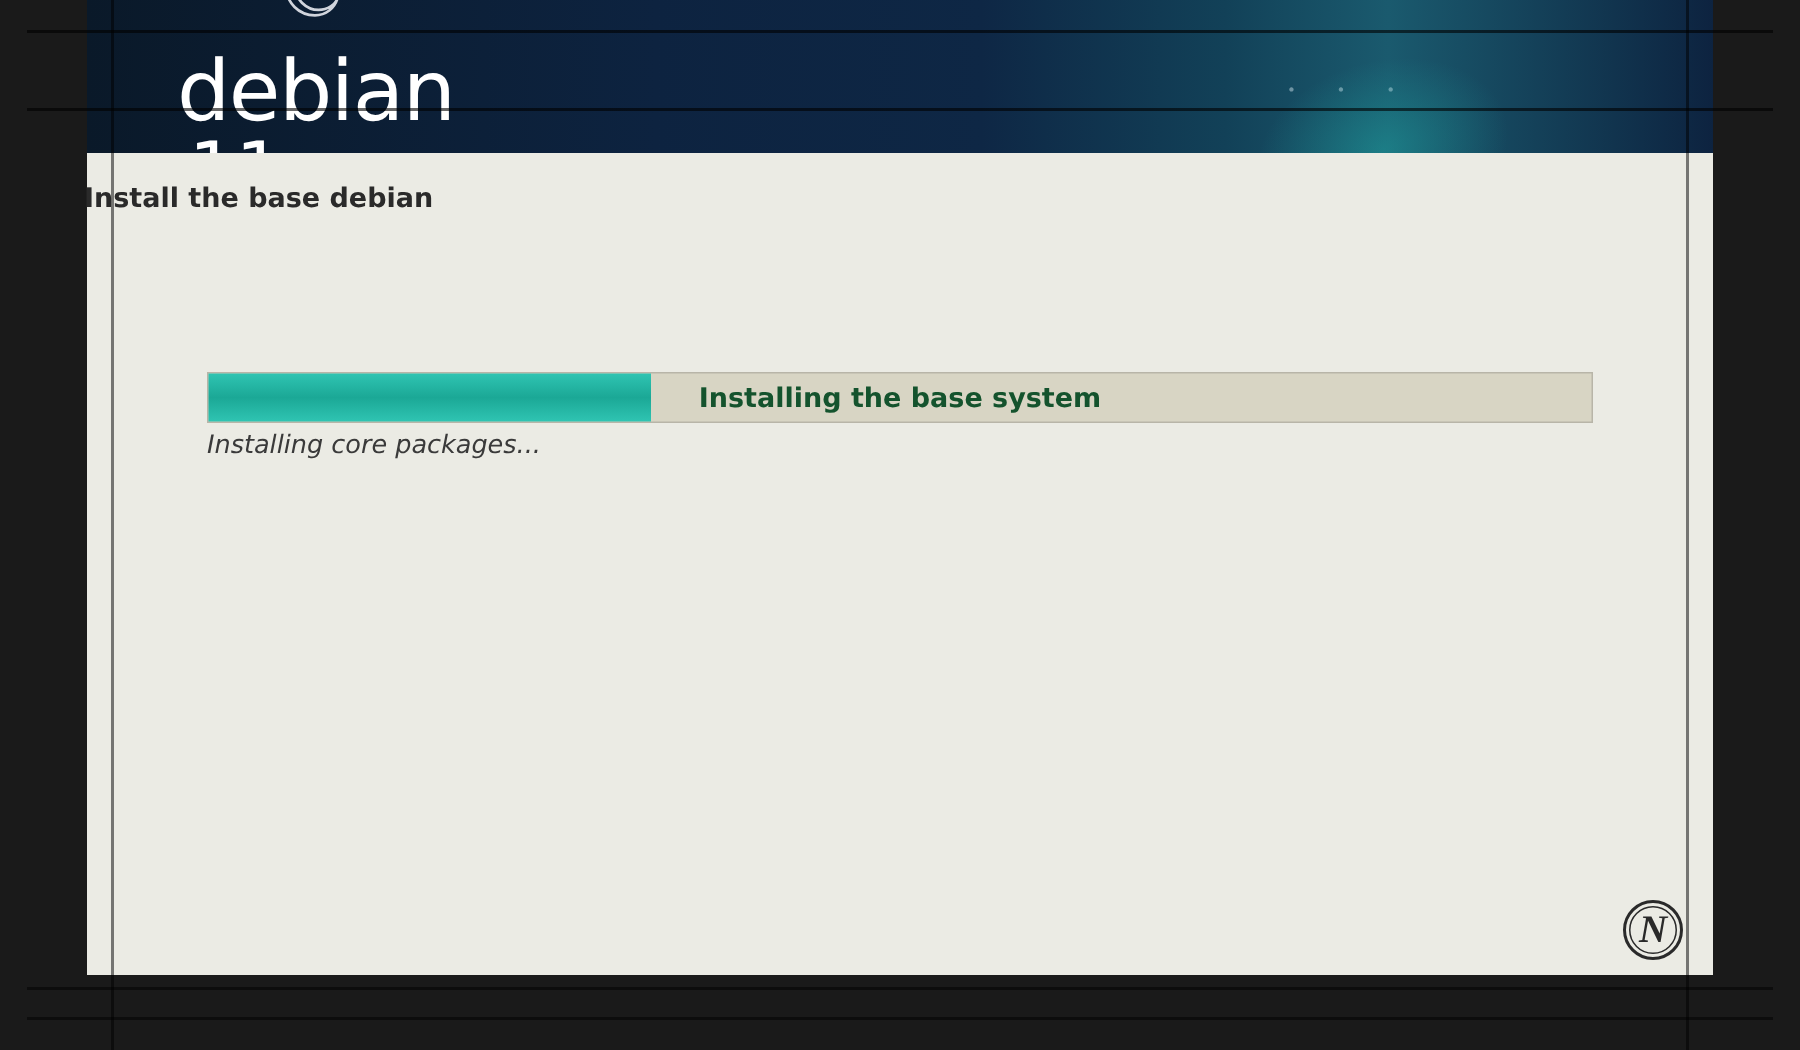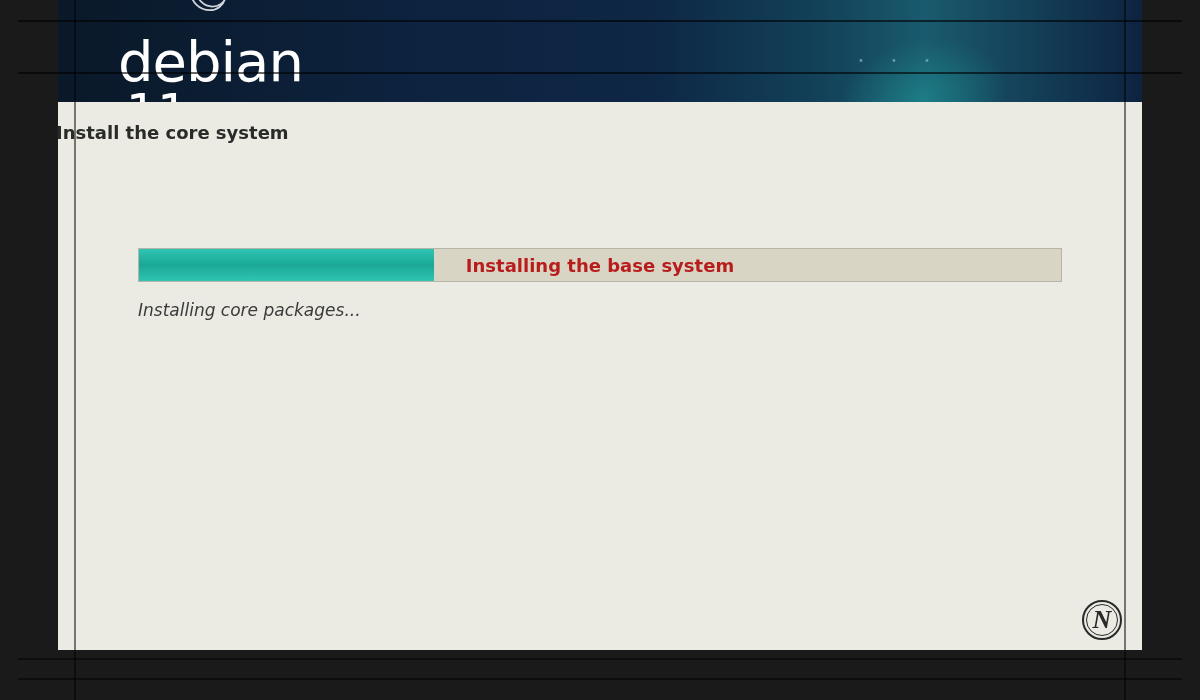--- a/index.html
+++ b/index.html
@@ -136,25 +136,25 @@
       top: 0;
     }
     
     .progress-label {
       position: relative;
       z-index: 1;
       width: 100%;
       text-align: center;
       font-size: 18px;
       font-weight: bold;
-      color: #b91c1c;
+      color: #14532d;
     }
     
     .status-text {
-      margin-top: 18px;
+      margin-top: 5px;
       font-size: 17px;
       font-style: italic;
       color: #3a3a3a;
     }
     
     .watermark {
       position: absolute;
       bottom: 10px;
       right: 20px;
       width: 40px;
@@ -275,21 +275,21 @@
                    C 56 34, 52 32, 48 32
                    C 50 31, 52 30, 54 30 Z" fill="none" stroke="#d0d4dc" stroke-width="3"></path>
           <circle cx="52" cy="45" r="2" fill="#c8334d"></circle>
         </svg>
         <span class="debian-wordmark">debian</span>
         <span class="debian-version">11</span>
       </div>
     </div>
 
     <div class="content-area">
-      <div class="step-title">Install the core system</div>
+      <div class="step-title">Install the base debian</div>
 
       <div class="progress-section">
         <div class="progress-bar-container">
           <div class="progress-bar-fill" style="width:32%"></div>
           <div class="progress-label">Installing the base system</div>
         </div>
         <div class="status-text">Installing core packages...</div>
       </div>
 
       <div class="watermark">

